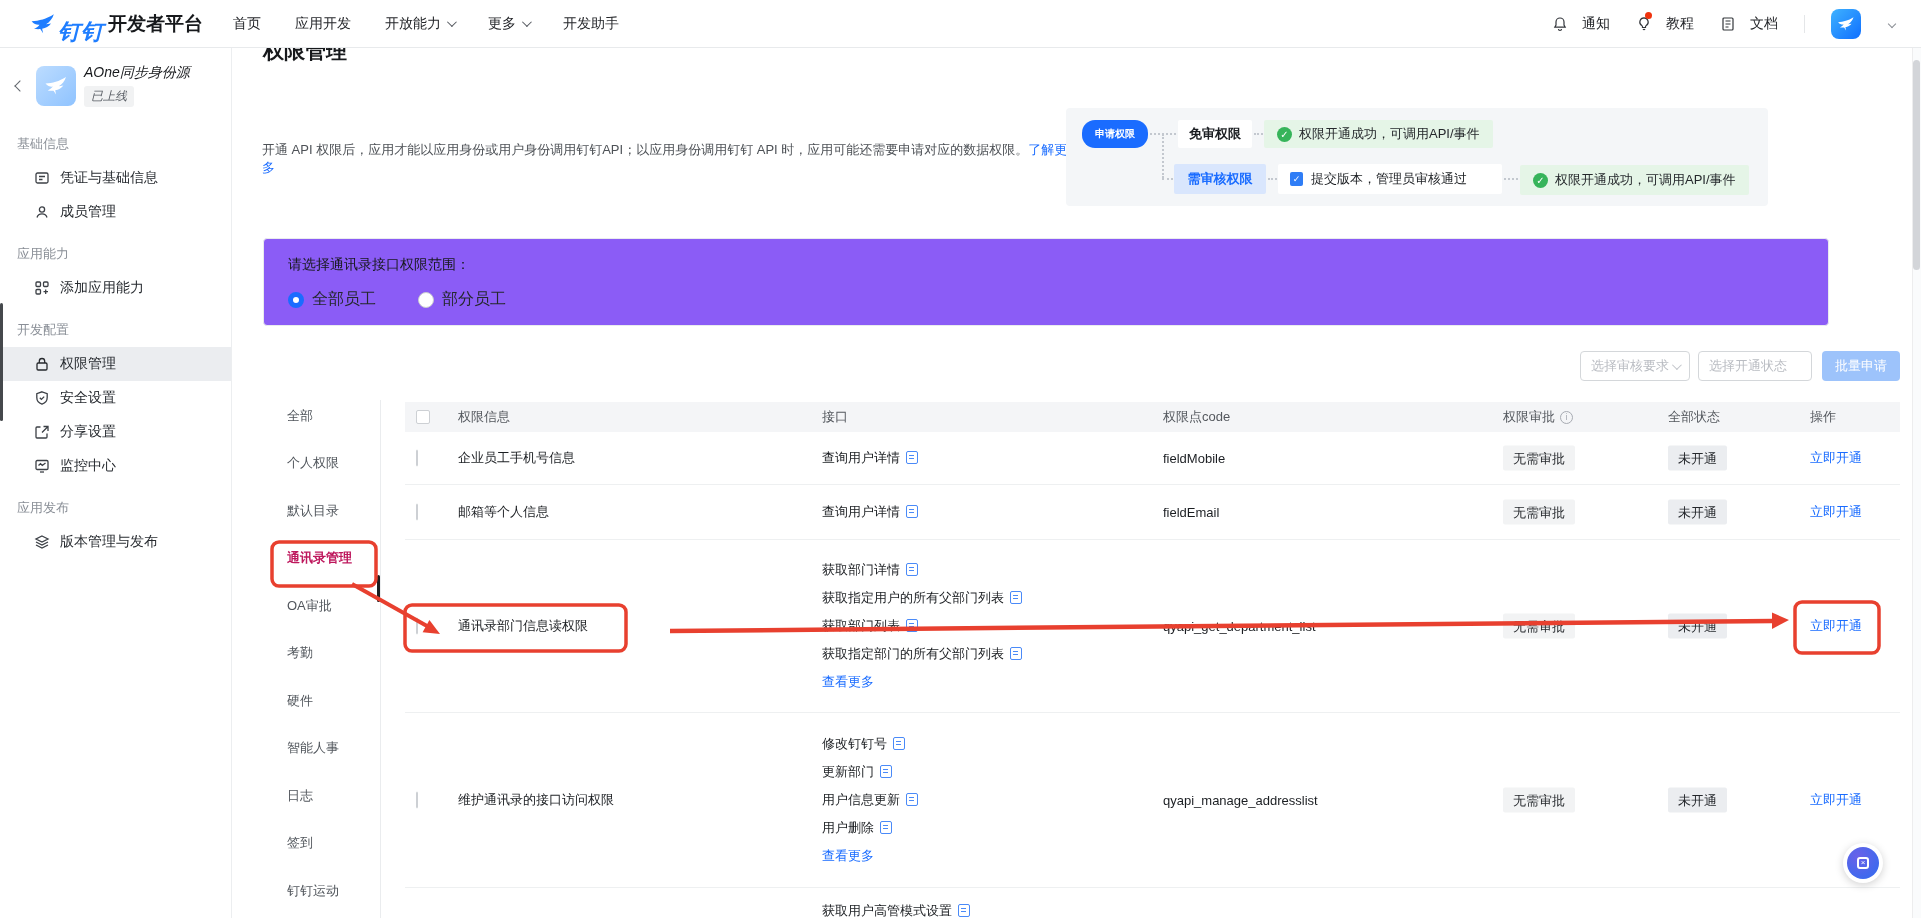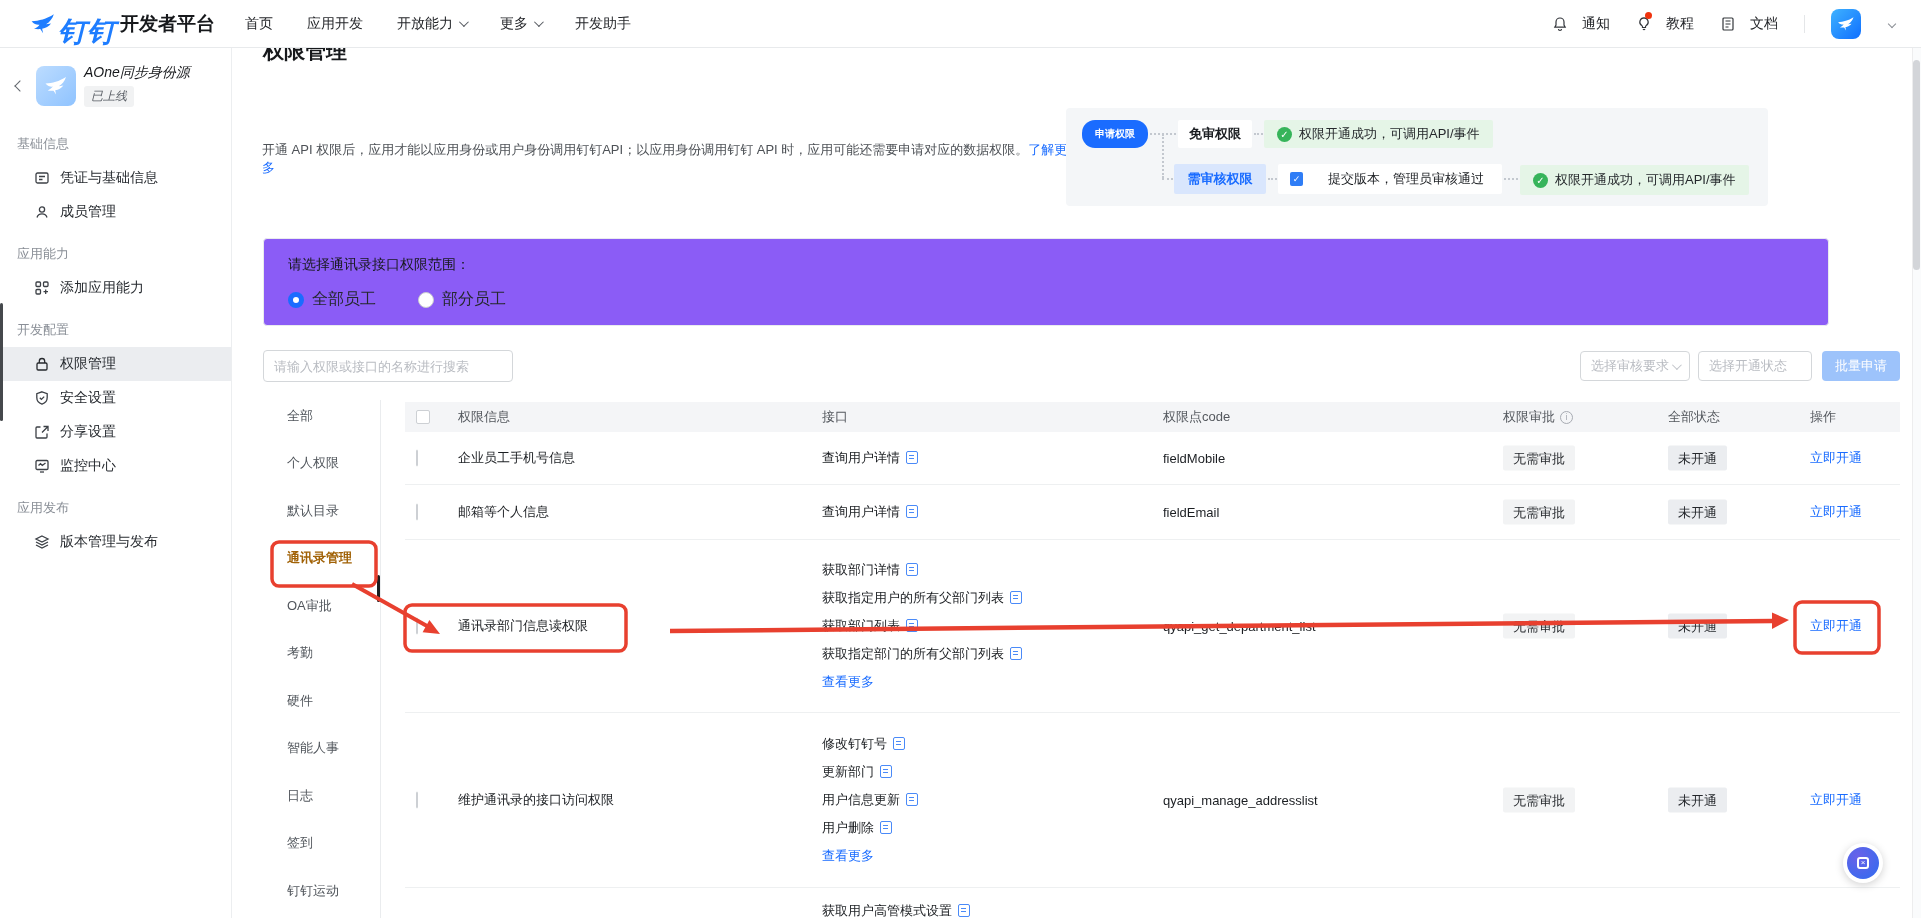--- a/index.html
+++ b/index.html
@@ -3,21 +3,21 @@
 <meta charset="utf-8">
 <style>
   * { margin:0; padding:0; box-sizing:border-box; }
   html,body { width:1921px; height:918px; overflow:hidden; }
   body { font-family:"Liberation Sans","DejaVu Sans",sans-serif; background:#fff; color:#1b1e22; position:relative; font-size:14px; }
 
   
   .navbar { position:absolute; top:0; left:0; right:0; height:48px; background:#fff; border-bottom:1px solid #e8eaec; display:flex; align-items:center; z-index:30; }
   .brand { display:flex; align-items:center; margin-left:30px; cursor:pointer; }
   .wing { width:26px; height:26px; }
-  .brand-cn { color:#1e7dff; font-weight:bold; font-size:28px; letter-spacing:1px; font-style:italic; margin:16px 4px 0 2px; }
+  .brand-cn { color:#1e7dff; font-weight:bold; font-size:22px; letter-spacing:1px; font-style:italic; margin:16px 4px 0 2px; }
   .brand-plat { font-weight:bold; font-size:19px; color:#17191c; }
   .nav-items { display:flex; align-items:center; margin-left:30px; gap:34px; font-size:14px; color:#24262a; }
   .nav-item { display:flex; align-items:center; gap:6px; cursor:pointer; white-space:nowrap; }
   .chev { width:7px; height:7px; border-right:1.5px solid #565a60; border-bottom:1.5px solid #565a60; transform:rotate(45deg) translateY(-2px); }
   .nav-right { margin-left:auto; display:flex; align-items:center; gap:26px; padding-right:26px; font-size:14px; color:#24262a; }
   .nav-ric { display:flex; align-items:center; gap:14px; cursor:pointer; position:relative; }
   .red-dot { position:absolute; left:9px; top:-3px; width:7px; height:7px; background:#f0330e; border-radius:50%; }
   .nav-div { width:1px; height:18px; background:#e4e6e8; }
   .avatar { width:30px; height:30px; border-radius:8px; background:linear-gradient(135deg,#3fb2ff,#0f6fff); display:flex; align-items:center; justify-content:center; cursor:pointer; }
   .avatar svg { width:18px; height:18px; }
@@ -45,21 +45,21 @@
   .link { color:#1a6cff; cursor:pointer; }
 
   
   .flow { position:absolute; left:1066px; top:108px; width:702px; height:98px; background:#f4f6f8; border-radius:4px; }
   .flow > div { position:absolute; }
   .f-apply { left:16px; top:12px; width:66px; height:28px; background:#1a6cff; color:#fff; font-size:10px; font-weight:bold; border-radius:13px; display:flex; align-items:center; justify-content:center; cursor:pointer; }
   .f-norev { left:112px; top:12px; width:74px; height:28px; background:#fff; font-size:13px; font-weight:bold; border-radius:2px; display:flex; align-items:center; justify-content:center; }
   .f-green { background:#e5f5e7; border-radius:2px; height:28px; display:flex; align-items:center; gap:7px; padding:0 13px; font-size:13px; color:#25282c; }
   .f-g1 { left:198px; top:12px; }
   .f-needrev { left:108px; top:56px; width:92px; height:30px; background:#d9e6fd; color:#1a6cff; font-size:13px; font-weight:bold; border-radius:2px; display:flex; align-items:center; justify-content:center; }
-  .f-submit { left:212px; top:56px; width:224px; height:30px; background:#fff; border-radius:2px; display:flex; align-items:center; gap:25px; padding:0 12px; font-size:13px; }
+  .f-submit { left:212px; top:56px; width:224px; height:30px; background:#fff; border-radius:2px; display:flex; align-items:center; gap:8px; padding:0 12px; font-size:13px; }
   .f-g2 { left:454px; top:57px; height:30px; }
   .dot { border-top:2px dotted #c3c8cf; height:0; }
   .d1 { left:84px; top:25px; width:26px; }
   .d2 { left:96px; top:26px; width:0; height:44px; border-left:2px dotted #c3c8cf; border-top:none; }
   .d3 { left:96px; top:70px; width:11px; }
   .d4 { left:188px; top:25px; width:9px; }
   .d5 { left:202px; top:70px; width:9px; }
   .d6 { left:438px; top:70px; width:14px; }
   .check-ic { width:15px; height:15px; border-radius:50%; background:#36b45a; color:#fff; font-size:10px; line-height:15px; text-align:center; font-weight:bold; flex:none; }
   .check-ic::before { content:"✓"; }
@@ -79,21 +79,21 @@
   .search::placeholder { color:#b9bcc2; }
   .sel { position:absolute; top:351px; height:30px; border:1px solid #d4d7da; border-radius:4px; display:flex; align-items:center; justify-content:space-between; padding:0 10px; font-size:13px; color:#b9bcc2; cursor:pointer; background:#fff; }
   .sel1 { left:1580px; width:110px; }
   .sel2 { left:1698px; width:114px; }
   .sel .chev { border-color:#c2c5ca; }
   .batch { position:absolute; left:1822px; top:351px; width:78px; height:30px; background:#9dc3fb; color:#fff; font-size:13px; border:none; border-radius:4px; cursor:not-allowed; font-family:inherit; }
 
   
   .cats { position:absolute; left:263px; top:392px; width:117px; }
   .cat { height:47.5px; display:flex; align-items:center; padding-left:24px; font-size:13px; color:#51565c; cursor:pointer; white-space:nowrap; }
-  .cat.active { color:#a16207; font-weight:bold; }
+  .cat.active { color:#be185d; font-weight:bold; }
   .cat-border { position:absolute; left:380px; top:400px; height:518px; width:1px; background:#eaecee; }
   .cat-thumb { position:absolute; left:377px; top:575px; width:3px; height:27px; background:#1b1d1f; border-radius:2px; }
 
   
   .table { position:absolute; left:405px; top:400px; width:1495px; }
   .thead { position:absolute; left:0; top:2px; width:100%; height:30px; background:#f4f5f7; }
   .th { position:absolute; top:50%; transform:translateY(-50%); font-size:13px; color:#54585e; white-space:nowrap; display:flex; align-items:center; }
   .row { position:absolute; left:0; width:100%; border-bottom:1px solid #eef0f1; }
   .cell { position:absolute; top:50%; transform:translateY(-50%); font-size:13px; color:#1b1e22; white-space:nowrap; }
   .l-check { left:11px; } .l-name { left:53px; } .l-api { left:417px; } .l-code { left:758px; }
@@ -161,21 +161,20 @@
         <span class="radio checked"></span>
         <span>全部员工</span>
       </div>
       <div class="radio-row">
         <span class="radio"></span>
         <span>部分员工</span>
       </div>
     </div>
   </div>
 
-  <input class="search" placeholder="请输入权限或接口的名称进行搜索" style="">
   <div class="sel sel1">
       <span>选择审核要求</span>
       <span class="chev"></span>
     </div>
   <div class="sel sel2">
       <span>选择开通状态</span>
     </div>
   <button class="batch">批量申请</button>
 
   <div class="cats">

